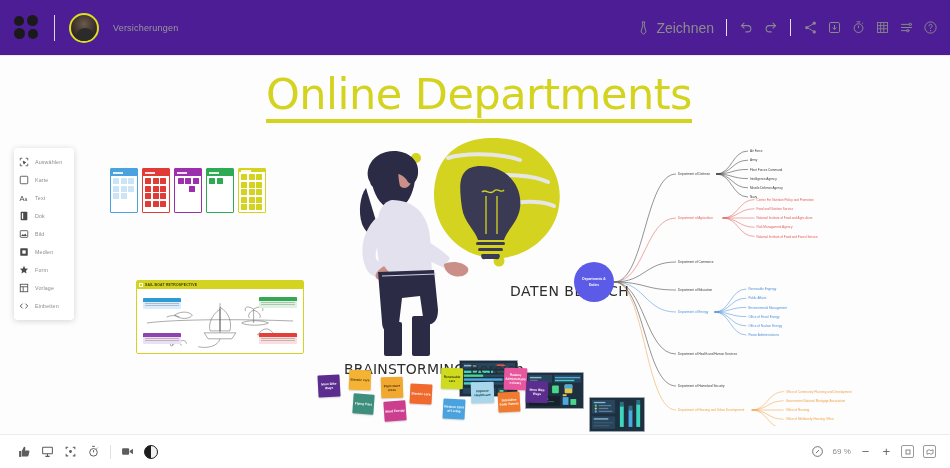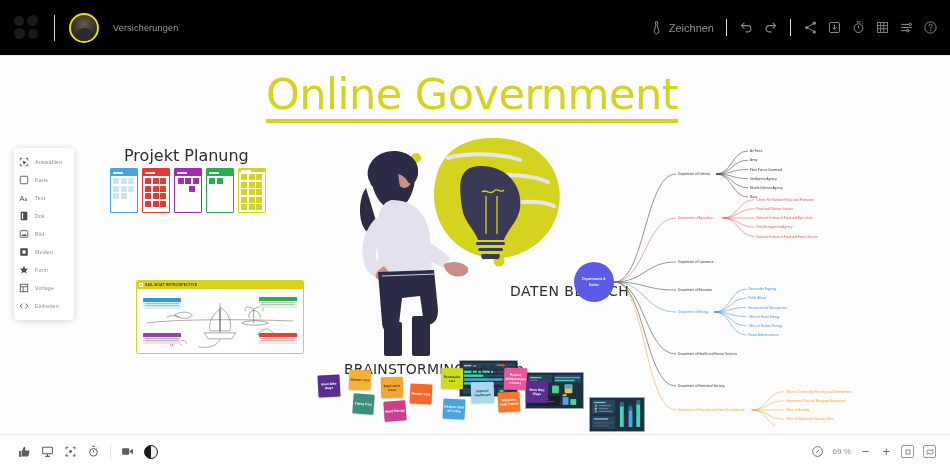--- a/index.html
+++ b/index.html
@@ -12,21 +12,21 @@
   .app {
     position: relative;
     width: 950px; height: 468px;
     background: #fdfdfd;
   }
 
   
   .header {
     position: absolute; left: 0; top: 0;
     width: 950px; height: 56px;
-    background: #000000;
+    background: #4c1d95;
     border-bottom: 1px solid #ececec;
     display: flex; align-items: center;
     z-index: 40;
   }
   .logo-mark {
     margin-left: 14px;
     width: 26px; height: 26px;
     position: relative;
   }
   .logo-mark i {
@@ -54,21 +54,21 @@
   }
   .workspace-name {
     margin-left: 14px;
     font-size: 9px; color: #9a9a9a; letter-spacing: .2px;
   }
   .header-right {
     margin-left: auto; margin-right: 12px;
     display: flex; align-items: center; gap: 9px;
   }
   .tool-pen { display: flex; align-items: center; gap: 5px; }
-  .hdr-label { font-size: 11px; color: #8c8c8c; }
+  .hdr-label { font-size: 14px; color: #8c8c8c; }
   .hdr-sep { width: 1px; height: 17px; background: #e2e2e2; margin: 0 3px; }
   .hicon { width: 15px; height: 15px; display: block; color: #8a8a8a; }
   .hicon svg { width: 100%; height: 100%; display: block; }
 
   
   .side-menu {
     position: absolute; left: 14px; top: 148px;
     width: 60px;
     background: #ffffff;
     border-radius: 4px;
@@ -399,23 +399,22 @@
             <polyline points="8,7 3,12 8,17"></polyline>
             <polyline points="16,7 21,12 16,17"></polyline>
           </svg>
       </span>
       <span class="side-label">Einbetten</span>
     </div>
   </div>
 
   <div class="canvas">
 
-    <div class="board-title">Online Government</div>
-
-    <div class="sec-title t-projekt">Projekt Planung</div>
+    <div class="board-title">Online Departments</div>
+
     <div class="kanban">
       <div class="kcard" style="border-color:#4aa3df">
         <div class="kbar" style="background:#4aa3df">
             <span style="width:10px"></span>
           </div>
         <div class="kbody">
           <b style="background:#cbe4f6"></b>
             <b style="background:#cbe4f6"></b>
             <b style="background:#cbe4f6"></b>
           <b style="background:#cbe4f6"></b>

